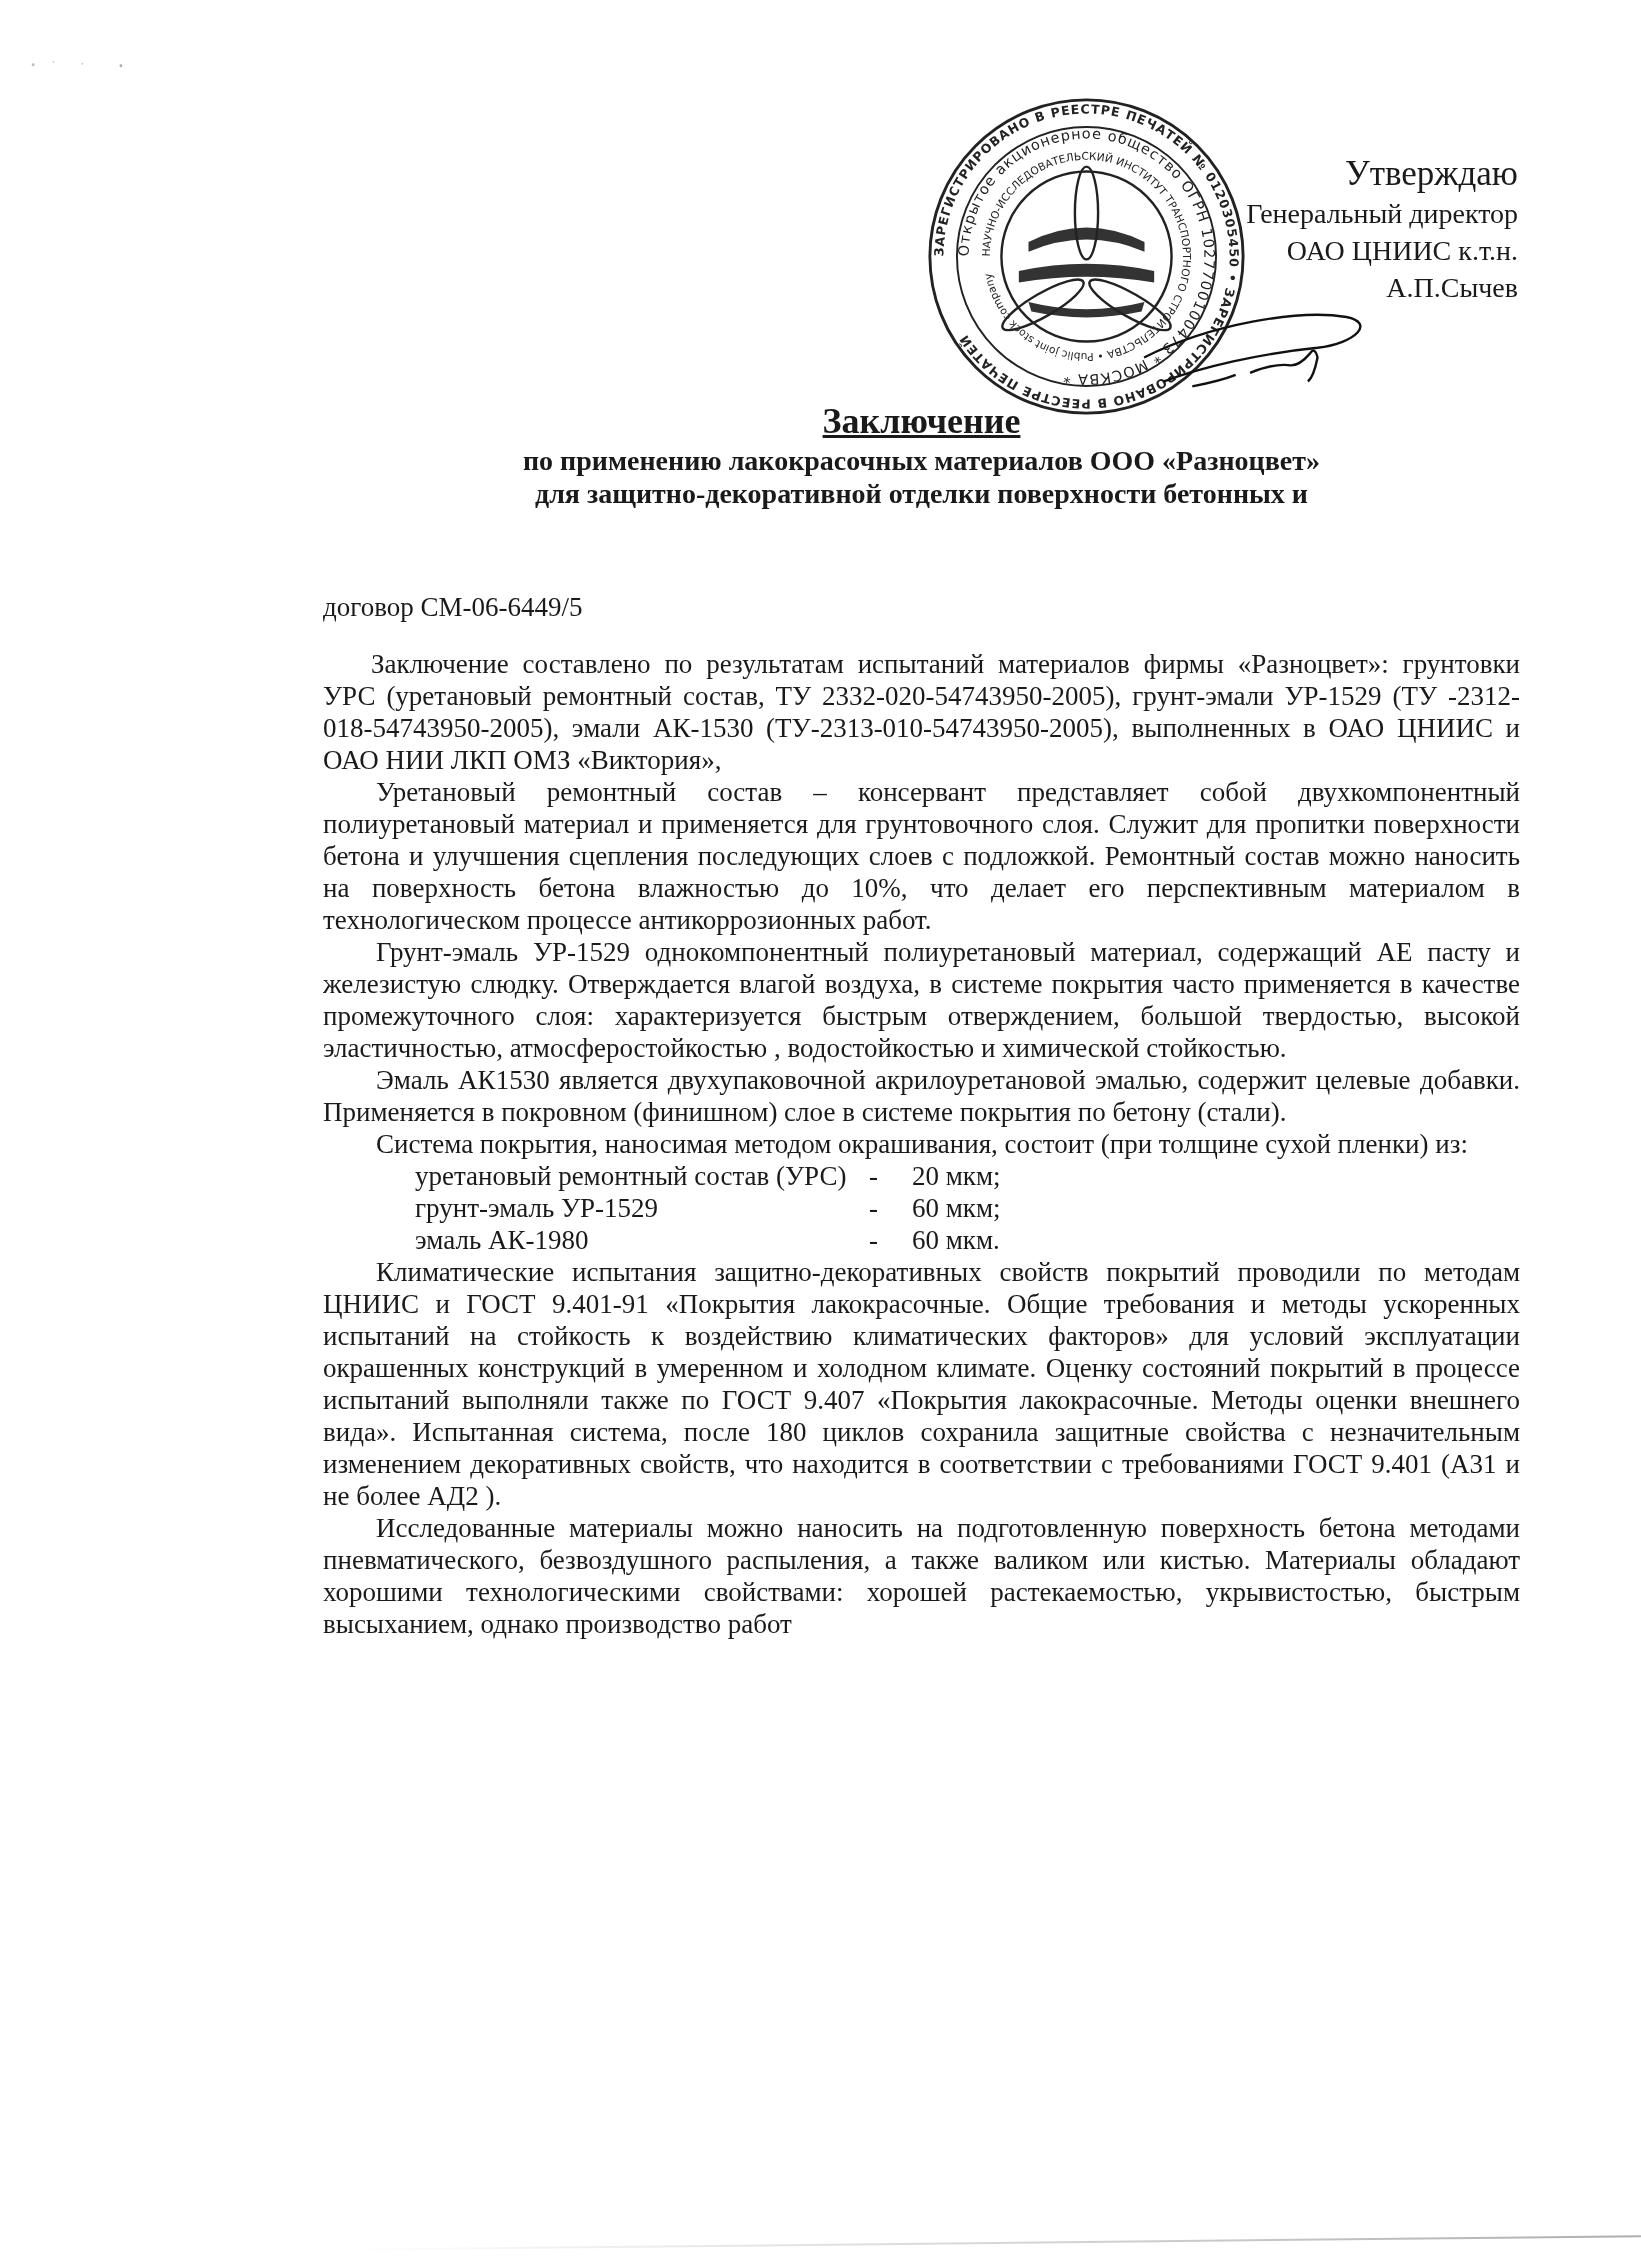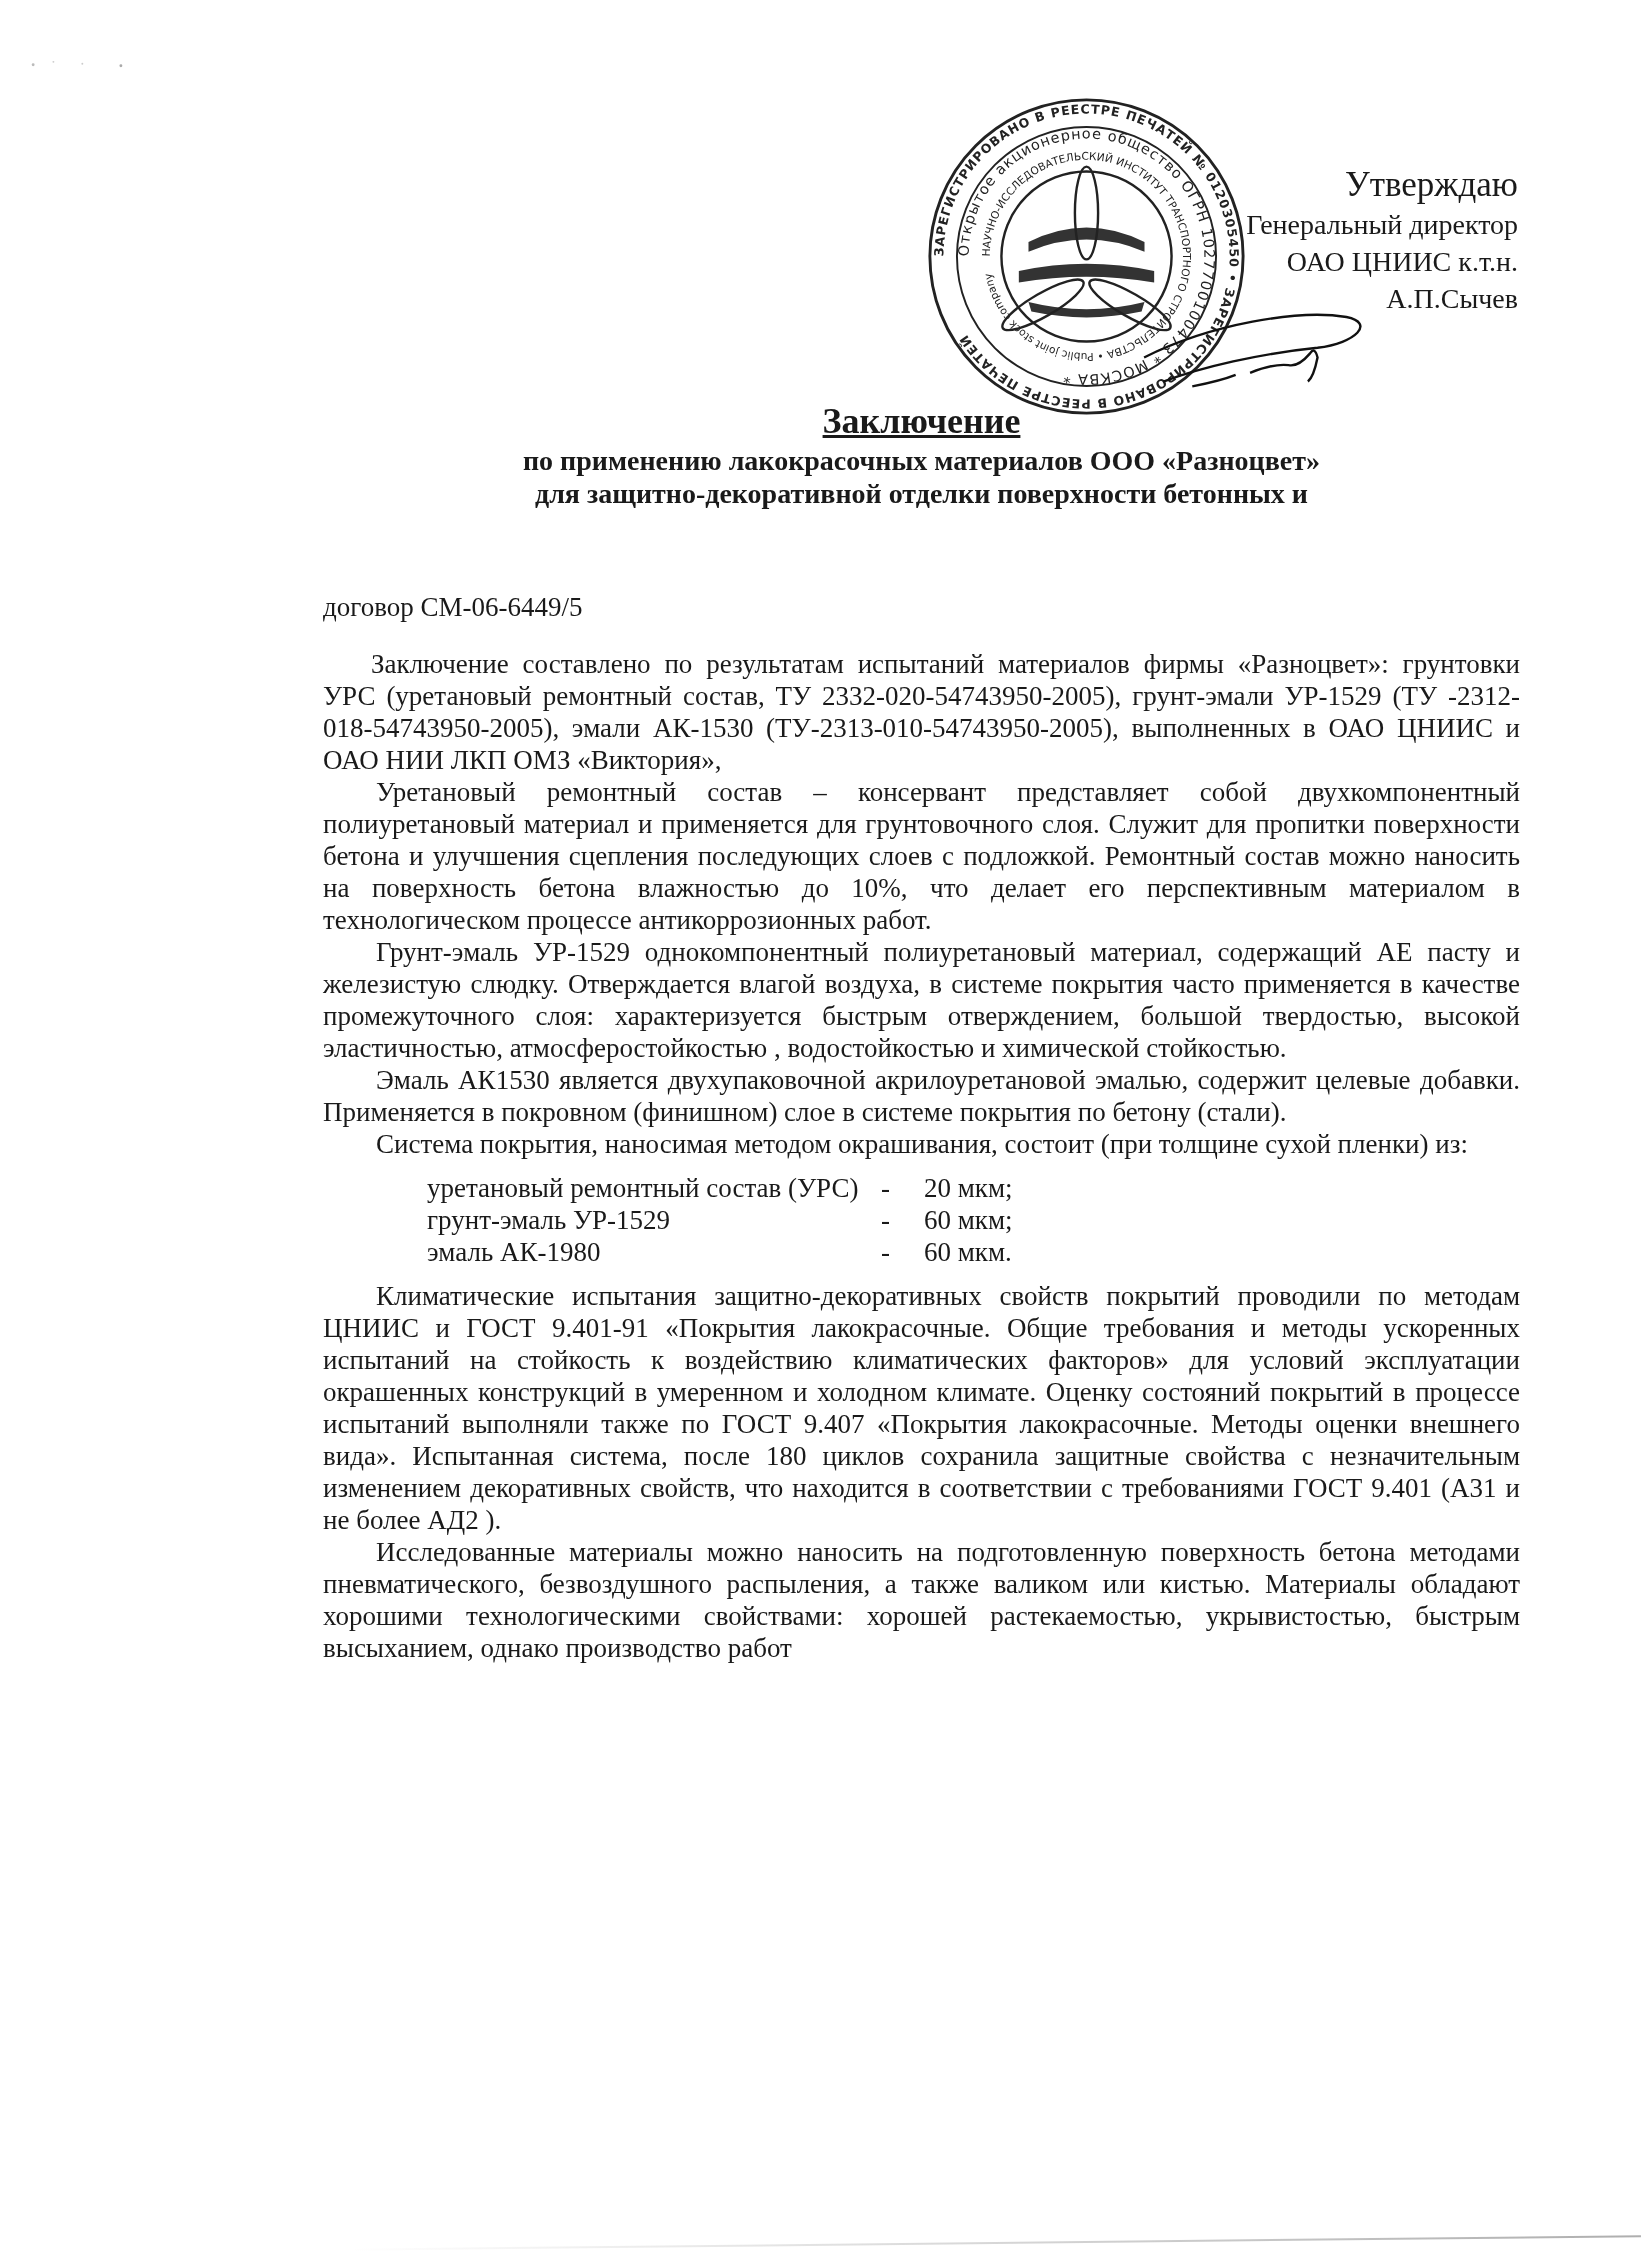--- a/index.html
+++ b/index.html
@@ -2,37 +2,37 @@
 <html><head>
 <meta charset="utf-8">
 <style>
   html, body { margin:0; padding:0; }
   body {
     width:1641px; height:2257px; background:#ffffff; position:relative; overflow:hidden;
     font-family:"Liberation Serif","DejaVu Serif",serif; color:#1a1a1a;
   }
   .scan-specks { position:absolute; left:29px; top:58px; width:97px; height:13.5px; }
   .approve {
-    position:absolute; right:123px; top:164px; text-align:right;
+    position:absolute; right:123px; top:153px; text-align:right;
     font-size:28px; line-height:37px; color:#1a1a1a;
   }
   .approve .l1 { font-size:35px; line-height:42px; }
   .stamp { position:absolute; left:927px; top:97px; width:319px; height:319px; }
   .signature { position:absolute; left:1134px; top:290px; width:290px; height:106px; }
   .title-block { position:absolute; left:323px; width:1197px; top:398px; text-align:center; font-weight:bold; }
   .title-main { font-size:36px; line-height:46px;text-decoration:underline; }
   .title-sub { font-size:28px; line-height:33px;text-align:center; }
   .contract { position:absolute; left:323px; top:591px; font-size:27px; line-height:33px; }
   .body {
     position:absolute; left:323px; width:1197px; top:648px;
     font-size:27px; line-height:32px; text-align:justify;
   }
   .body p { margin:0; text-indent:53px; }
   .body p.p1 { text-indent:48px; }
-  .coat-list { margin:12px; padding:0; list-style:none; }
+  .coat-list { margin:0; padding:0; list-style:none; }
   .coat-list li { display:flex; height:32px; }
   .coat-list .name { width:546px; padding-left:92px; box-sizing:border-box; }
   .coat-list .dash { width:43px; }
   .coat-list .val { }
   .scan-edge { position:absolute; left:348px; right:0; top:2242px; height:1.9px;
     background:linear-gradient(90deg, rgba(150,150,150,0.0), rgba(120,120,120,0.6)); transform:rotate(-0.6deg); }
 </style>
 </head>
 <body>
 

